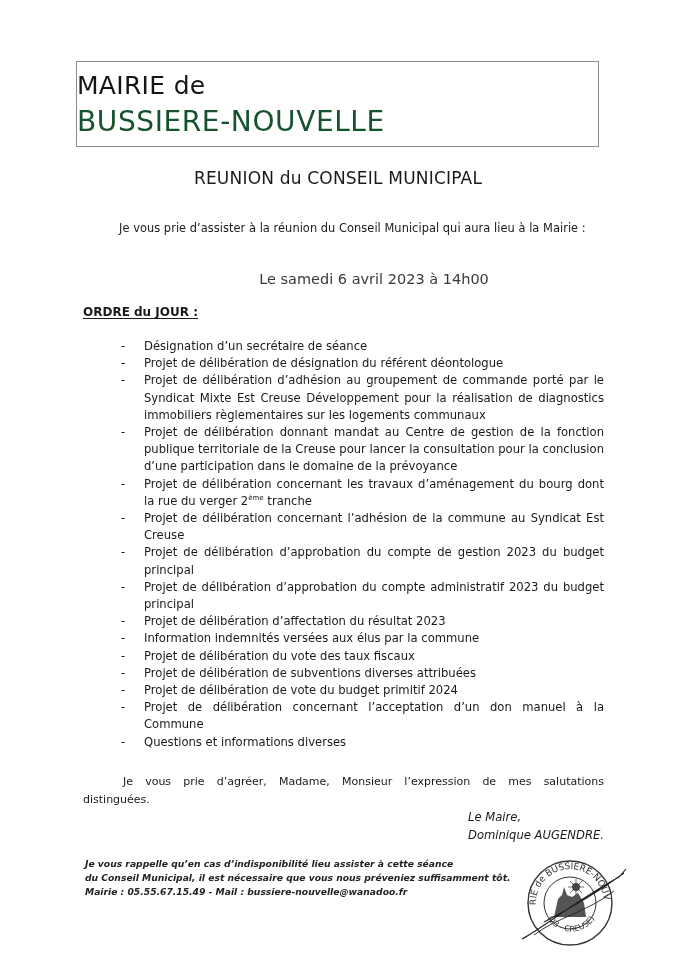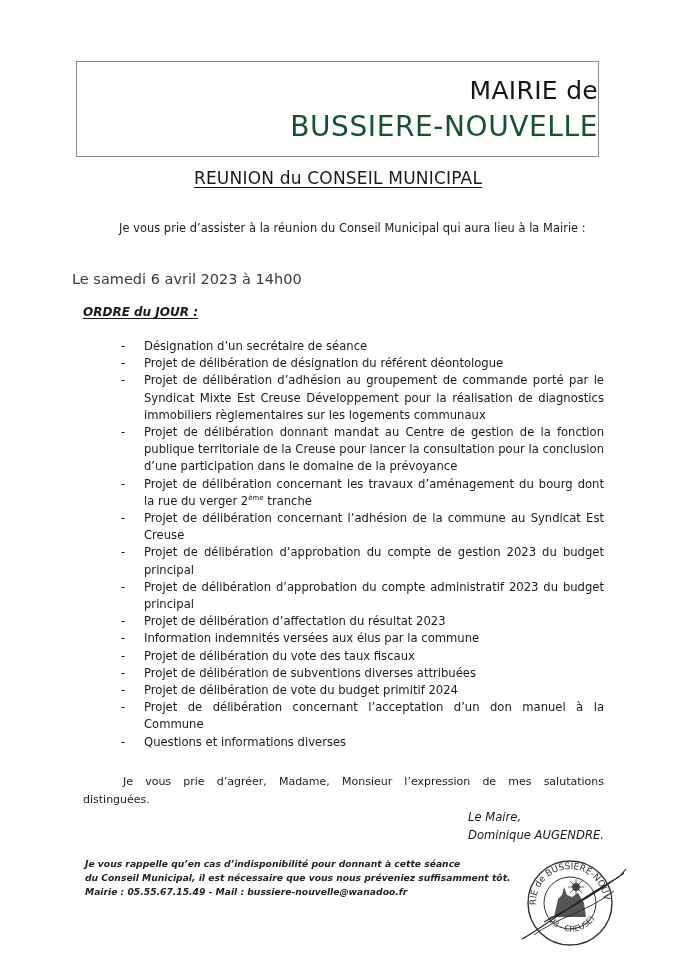--- a/index.html
+++ b/index.html
@@ -3,43 +3,43 @@
 <meta charset="utf-8">
 <style>
   html, body { margin: 0; padding: 0; background: #ffffff; }
   body {
     width: 676px; height: 956px; position: relative; overflow: hidden;
     font-family: "DejaVu Sans", sans-serif; color: #1a1a1a;
   }
   .page { position: absolute; left: 0; top: 0; width: 676px; height: 956px; }
 
   .header-box {
-    position: absolute; left: 76px; top: 61px; width: 523px; height: 96px;
+    position: absolute; left: 76px; top: 61px; width: 523px; height: 86px;
     border: 1.5px solid #8a8a8a; box-sizing: border-box;
-    display: flex; flex-direction: column; align-items: flex-end; justify-content: center;
+    display: flex; flex-direction: column; align-items: flex-start; justify-content: center;
   }
   .header-line1 { font-size: 25px; line-height: 36px; letter-spacing: 0.3px; color: #151515; }
   .header-line2 { font-size: 28px; line-height: 36px; letter-spacing: 0.6px; color: #14532d; }
 
   .meeting-title {
     position: absolute; left: 0; width: 676px; top: 168px; text-align: center;
     font-size: 17px; letter-spacing: 0.2px;
   }
-  .meeting-title span { text-decoration: underline; text-underline-offset: 3px; }
+  .meeting-title span { text-underline-offset: 3px; }
 
   .invitation {
     position: absolute; left: 83px; top: 221px; font-size: 11.4px; letter-spacing: 0.05px; margin-left: 36px;
   }
   .meeting-date {
-    position: absolute; left: 0; width: 676px; top: 271px; text-align: left;
+    position: absolute; left: 0; width: 676px; top: 271px; text-align: center;
     font-size: 14.5px; color: #3a3a3a; padding-left: 72px; box-sizing: border-box;
   }
   .agenda-title {
     position: absolute; left: 83px; top: 305px; font-size: 12px; font-weight: bold;
-    text-decoration: underline; text-underline-offset: 2px; color: #1a1a1a; font-style: italic;
+    text-decoration: underline; text-underline-offset: 2px; color: #1a1a1a;
   }
 
   .agenda-list {
     position: absolute; left: 118px; top: 338px; width: 486px;
     list-style: none; margin: 0; padding: 0;
     font-size: 11.6px; line-height: 17.2px;
   }
   .agenda-item { position: relative; padding-left: 26px; text-align: justify; }
   .agenda-item .dash { position: absolute; left: 3px; top: 0; }
   .agenda-item sup { font-size: 7px; line-height: 0; }
@@ -101,21 +101,21 @@
   </ul>
 
   <div class="closing">Je vous prie d’agréer, Madame, Monsieur l’expression de mes salutations distinguées.</div>
 
   <div class="signature">
     <div>Le Maire,</div>
     <div>Dominique AUGENDRE.</div>
   </div>
 
   <div class="reminder">
-    <div>Je vous rappelle qu’en cas d’indisponibilité pour donnant à cette séance</div>
+    <div>Je vous rappelle qu’en cas d’indisponibilité lieu assister à cette séance</div>
     <div>du Conseil Municipal, il est nécessaire que vous nous préveniez suffisamment tôt.</div>
     <div>Mairie : 05.55.67.15.49 - Mail : bussiere-nouvelle@wanadoo.fr</div>
   </div>
 
   <svg class="stamp" viewBox="0 0 118 100">
     <defs>
       <path id="stamp-top-arc" d="M 22 56 A 34 34 0 0 1 90 56"></path>
       <path id="stamp-bot-arc" d="M 30 64 A 28 28 0 0 0 84 64"></path>
     </defs>
     <circle cx="56" cy="56" r="42" fill="none" stroke="#333" stroke-width="1.4"></circle>

